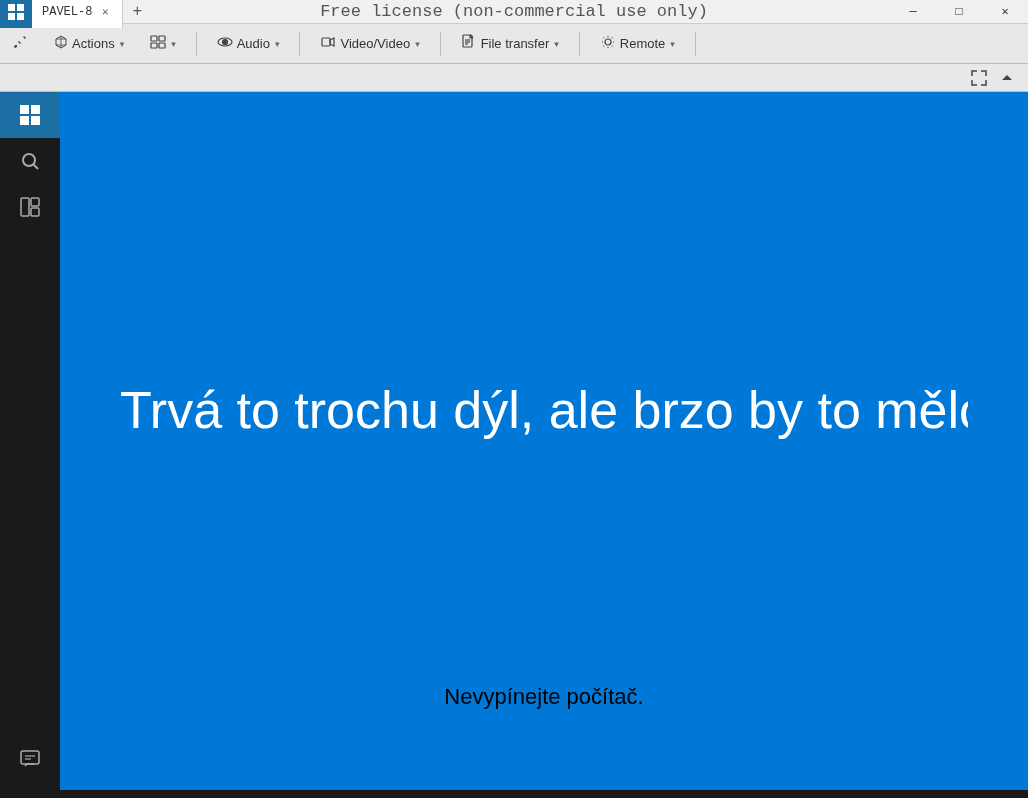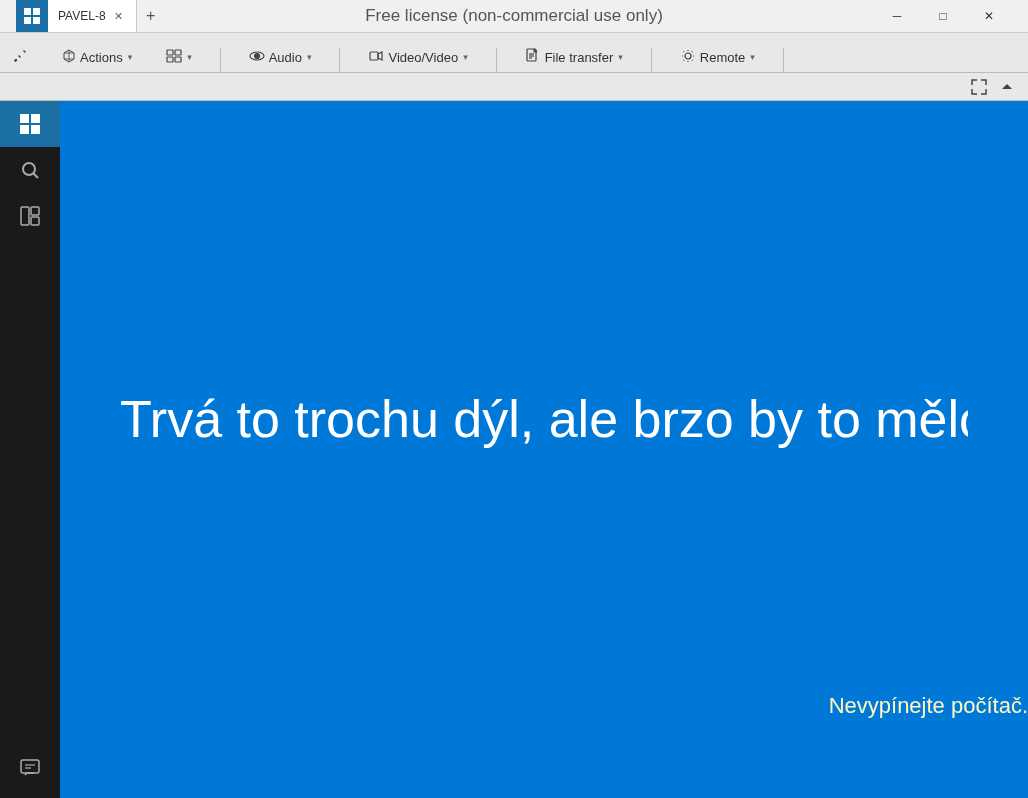--- a/index.html
+++ b/index.html
@@ -11,22 +11,23 @@
       background: #1a1a1a;
     }
 
     
     .title-bar {
       display: flex;
       align-items: center;
       height: 24px;
       background: #f0f0f0;
       border-bottom: 1px solid #ccc;
-      padding: 16px;
+      padding: 0;
       position: relative;
+      font-family: Liberation Mono, monospace;
     }
     .title-bar-left {
       display: flex;
       align-items: center;
       flex: 1;
       height: 100%;
     }
     .app-icon {
       width: 32px;
       height: 32px;
@@ -93,26 +94,26 @@
       align-items: center;
       justify-content: center;
       cursor: pointer;
       font-size: 12px;
       color: #333;
     }
 
     
     .toolbar {
       display: flex;
-      align-items: flex-end;
+      align-items: center;
       height: 40px;
       background: #e8e8e8;
       border-bottom: 1px solid #bbb;
       padding: 0 4px;
-      gap: 18px;
+      gap: 10px;
     }
     .toolbar-btn {
       display: flex;
       align-items: center;
       gap: 4px;
       padding: 4px 8px;
       height: 30px;
       border-radius: 3px;
       cursor: pointer;
       font-size: 13px;
@@ -208,23 +209,23 @@
       font-size: 52px;
       color: white;
       font-weight: 300;
       text-align: center;
       line-height: 1.3;
       margin-bottom: 60px;
       
     }
     .remote-text-sub {
       font-size: 22px;
-      color: #fef9c3;
+      color: #000000;
       font-weight: 300;
-      text-align: right;
+      text-align: center;
       position: absolute;
       bottom: 80px;
       left: 0;
       right: 0;
     }
   </style>
 </head>
 <body>
 
 <div class="title-bar">

